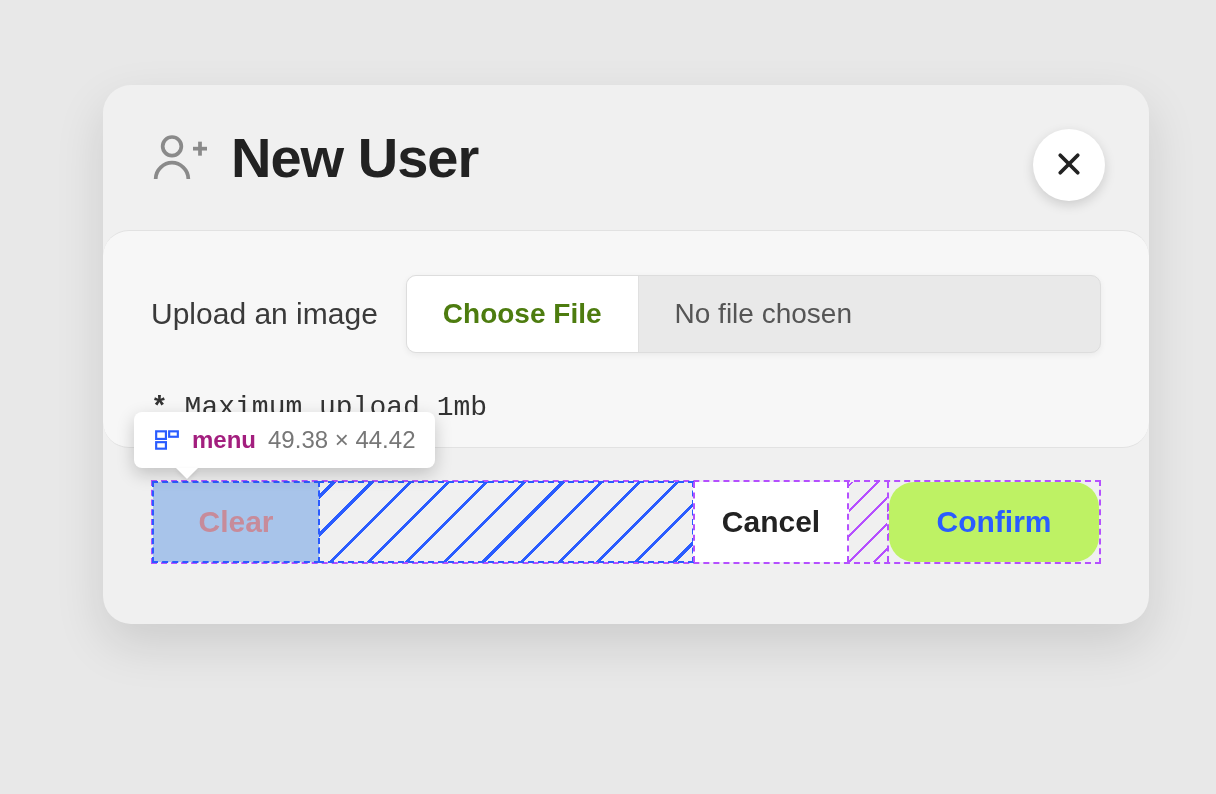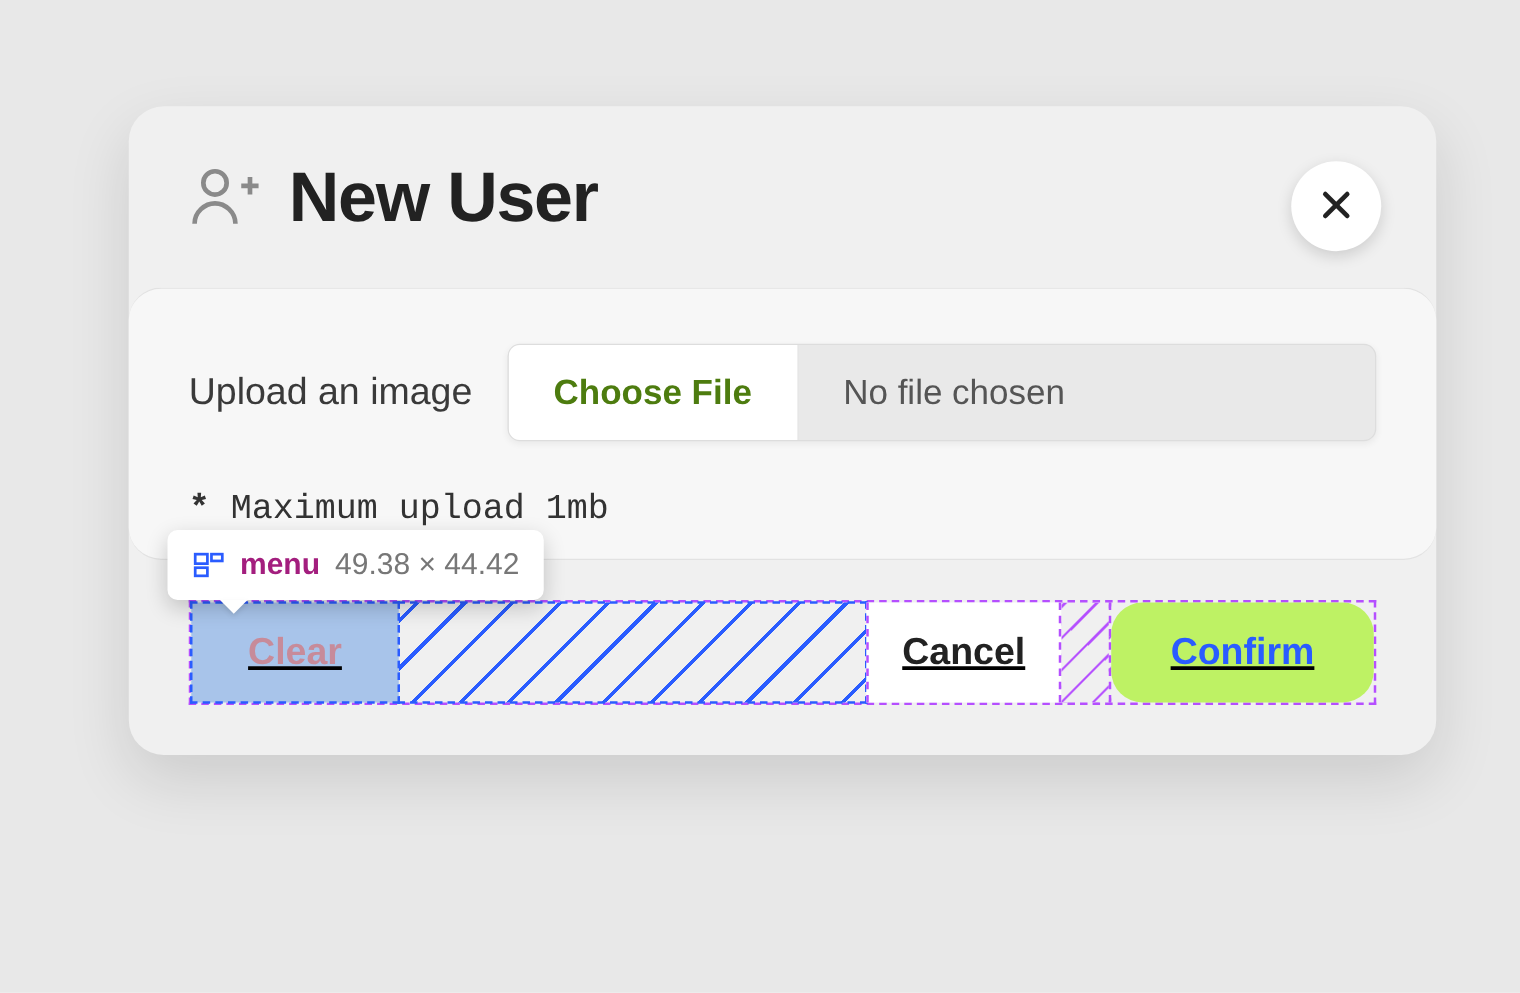--- a/index.html
+++ b/index.html
@@ -101,23 +101,22 @@
     color: #555;
   }
   .hint {
     margin-top: 39px;
     font-size: 28px;
     color: #333;
     font-family: Liberation Mono, monospace;
   }
   .hint .asterisk { font-weight: 700; }
   .dialog-footer {
-    padding: 32px 48px 40px 48px;
-    position: relative;
-    text-decoration: underline;
+    padding: 32px 48px 60px 48px;
+    position: relative;
   }
   .menu-row {
     display: flex;
     align-items: stretch;
     height: 84px;
     border: 2px dashed #b54fff;
     position: relative;
   }
   .btn {
     height: 100%;
@@ -168,21 +167,21 @@
   }
   .btn-confirm {
     width: 210px;
     color: #2a5cff;
     background: #bef264;
     border-radius: 25px;
   }
   .devtool-tooltip {
     position: absolute;
     left: 134px;
-    top: 424px;
+    top: 412px;
     background: #fff;
     border-radius: 8px;
     box-shadow: 0 6px 18px rgba(0,0,0,0.2);
     padding: 14px 20px;
     display: flex;
     align-items: center;
     gap: 12px;
     font-size: 24px;
     z-index: 20;
   }

